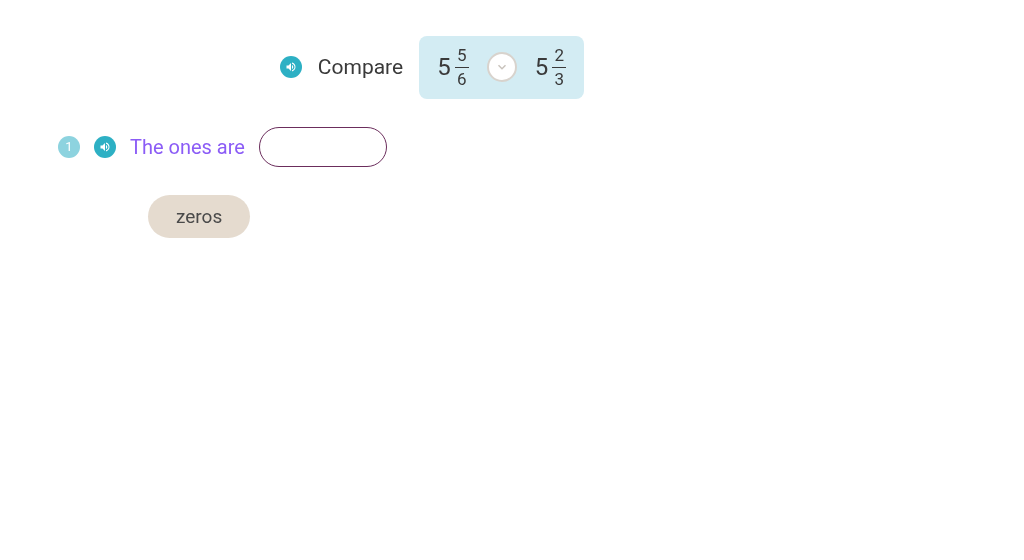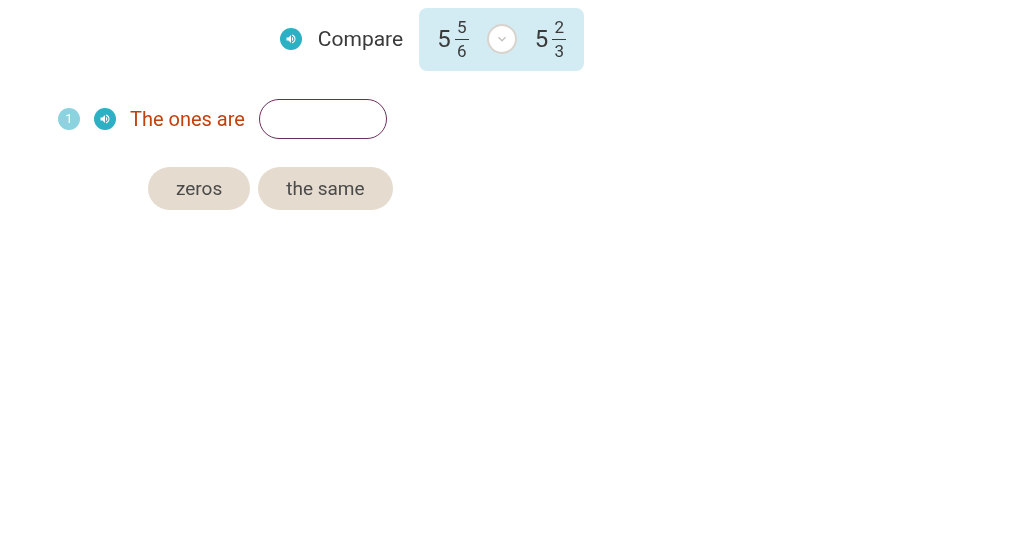--- a/index.html
+++ b/index.html
@@ -4,21 +4,21 @@
   <style>
     * { margin: 0; padding: 0; box-sizing: border-box; }
     body {
       font-family: -apple-system, BlinkMacSystemFont, "Segoe UI", Roboto, sans-serif;
       background: #ffffff;
       width: 1024px;
       height: 560px;
       color: #3a3a3a;
     }
     .container {
-      padding-top: 8px;
+      padding-top: 36px;
     }
     .compare-row {
       display: flex;
       align-items: center;
       justify-content: center;
       gap: 16px;
       margin-bottom: 28px;
       margin-right: 160px;
     }
     .audio-icon {
@@ -94,21 +94,21 @@
       background: #8dd3df;
       color: #fff;
       font-size: 13px;
       display: flex;
       align-items: center;
       justify-content: center;
       flex-shrink: 0;
     }
     .step-text {
       font-size: 20px;
-      color: #c2410c;
+      color: #8b5cf6;
     }
     .blank-slot {
       border: 1.5px solid #6b2d5c;
       border-radius: 999px;
       width: 128px;
       height: 40px;
       background: #fff;
     }
     .options-row {
       display: flex;
@@ -168,16 +168,15 @@
       <svg viewBox="0 0 24 24">
           <path d="M3 9v6h4l5 5V4L7 9H3zm13.5 3A4.5 4.5 0 0 0 14 7.97v8.05A4.5 4.5 0 0 0 16.5 12zM14 3.23v2.06c2.89.86 5 3.54 5 6.71s-2.11 5.85-5 6.71v2.06c4.01-.91 7-4.49 7-8.77s-2.99-7.86-7-8.77z"></path>
         </svg>
     </span>
     <span class="step-text">The ones are</span>
     <span class="blank-slot"></span>
   </div>
 
   <div class="options-row">
     <span class="option-pill">zeros</span>
-    <span class="option-pill">the same</span>
   </div>
 
 </div>
 
 </body></html>

